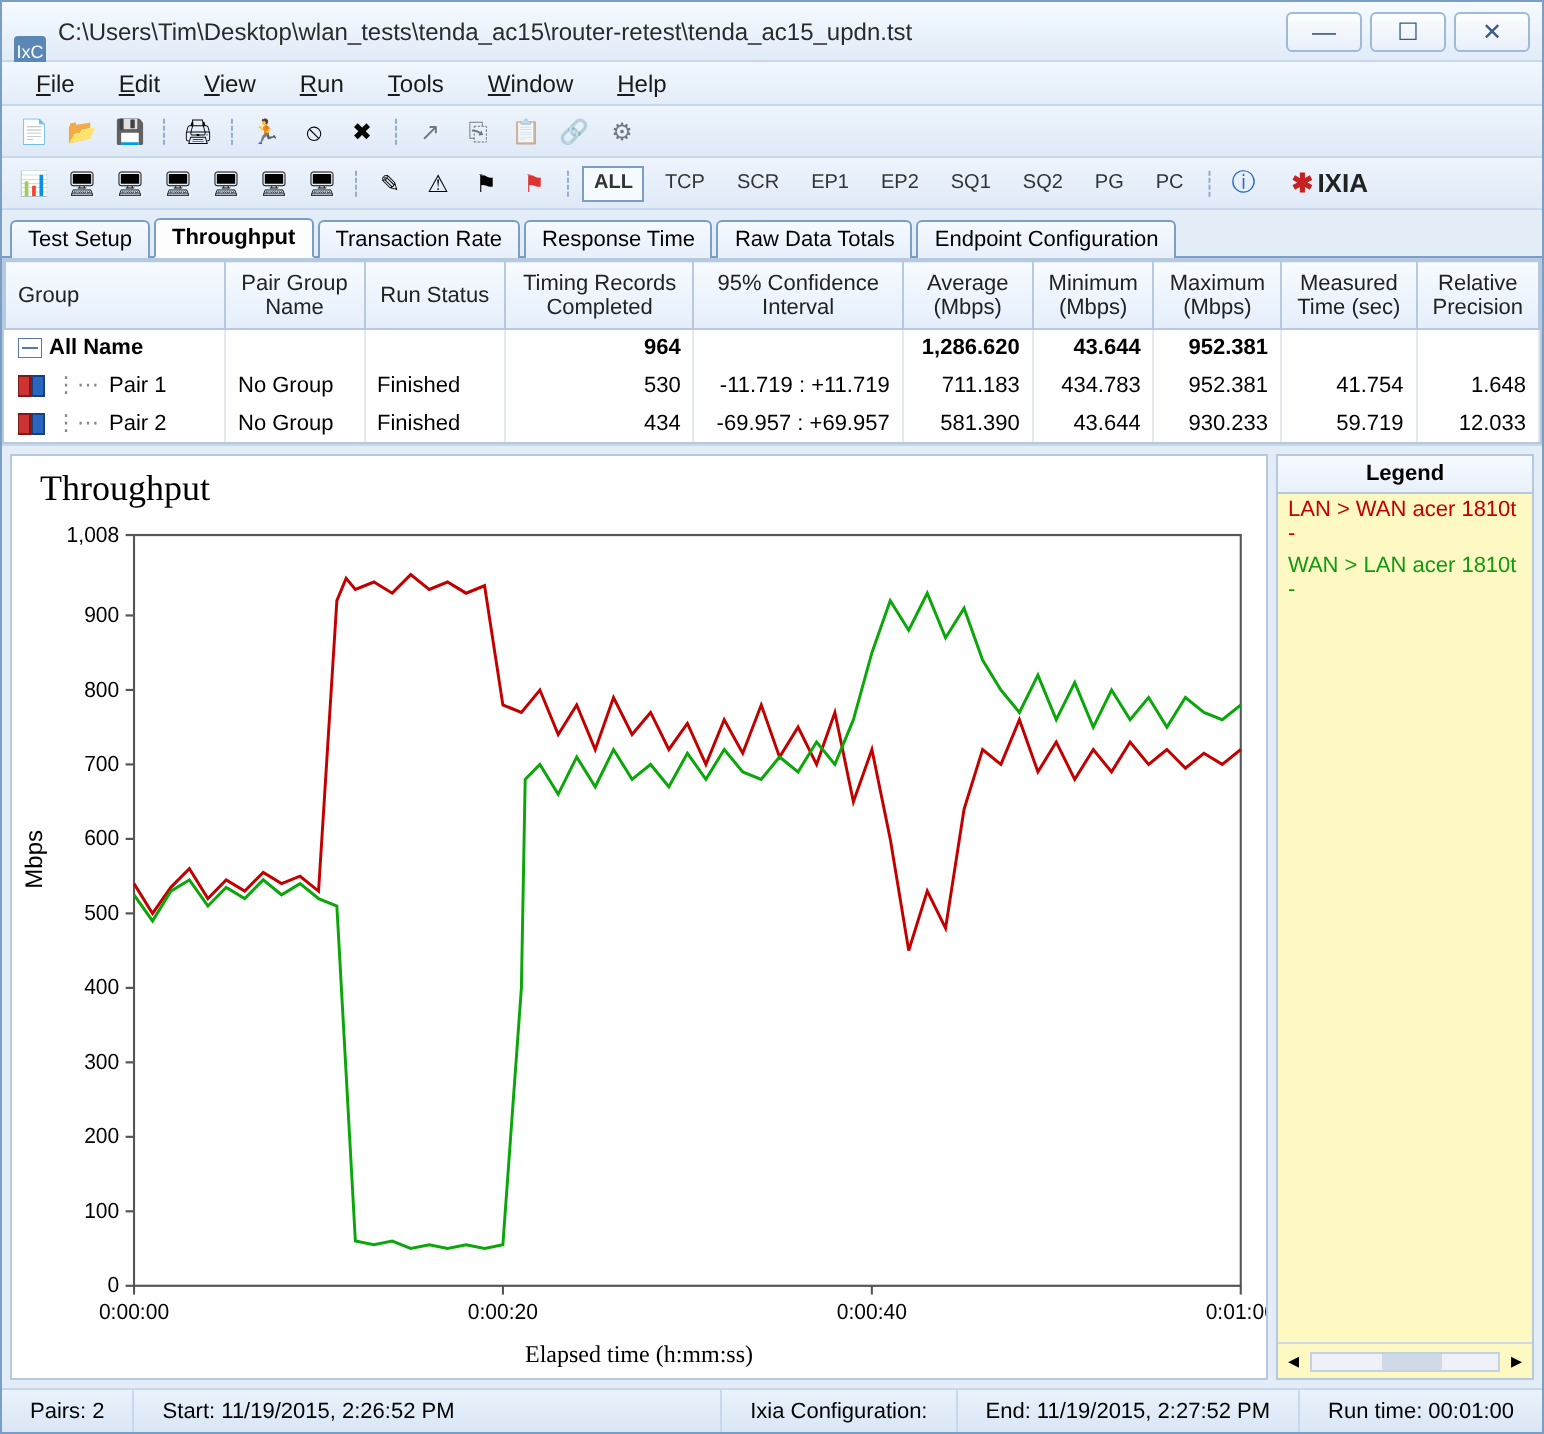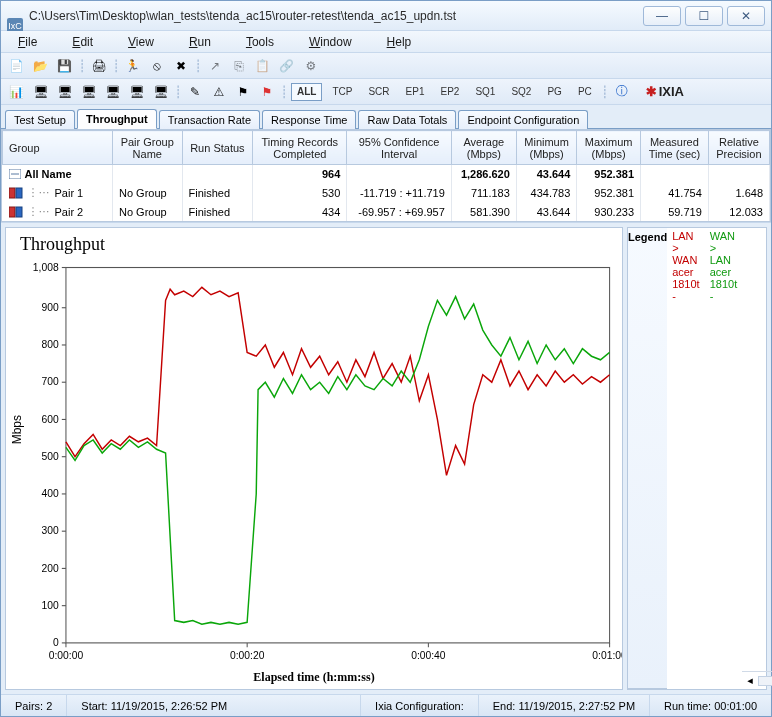--- a/index.html
+++ b/index.html
@@ -45,21 +45,21 @@
     border-radius:3px;
     background:linear-gradient(#fdfefe,#e7eff9);
     display:flex;align-items:center;justify-content:center;
     color:#3d5a80;font-size:12px;
   }
   
   .menubar {
     height:22px;
     background:linear-gradient(#f2f7fd,#e3edf8);
     display:flex; align-items:center;
-    padding:0 8px; gap:17px;
+    padding:0 8px; gap:4px;
     border-bottom:1px solid #c7d8ec;
   }
   .menubar .menuitem {
     padding:2px 9px; font-size:12px; color:#1a1a1a;
     border-radius:2px;
   }
   .menubar .menuitem u { text-decoration: underline; }
   
   .toolbar {
     height:26px;
@@ -158,25 +158,25 @@
     min-height:0;
   }
   .chartpanel {
     flex:1;
     background:#fff;
     border:1px solid #b7c9df;
     position:relative;
     min-width:0;
   }
   .legendpanel {
-    width:140px;
-    background:#ffffff;
+    width:129px;
+    background:#fef9c3;
     border:1px solid #b7c9df;
     display:flex;
-    flex-direction:row;
+    flex-direction:column;
   }
   .legendpanel .title {
     font-weight:bold; text-align:center;
     border-bottom:1px solid #b7c9df;
     padding:3px 0;
     background:linear-gradient(#f6faff,#e9f1fb);
   }
   .legend-entry { padding:2px 5px; font-size:11px; }
   .legend-entry.red { color:#c20000; }
   .legend-entry.green { color:#109a10; }
@@ -184,21 +184,21 @@
     margin-top:auto;
     height:18px;
     border-top:1px solid #d0dae7;
     display:flex;align-items:center;justify-content:center;
   }
   .scroller .track { width:100px; height:10px; background:#eef2f8; border:1px solid #c3d1e3; position:relative;}
   .scroller .thumb { position:absolute; left:35px; top:0; width:30px; height:100%; background:#cfd9e8;}
 
   .chart-title { position:absolute; left:14px; top:6px; font-size:18px; font-family:Georgia, serif; }
   .ylabel { position:absolute; left:4px; top:50%; transform:rotate(-90deg) translateX(50%); transform-origin:left top; font-size:12px;}
-  .xlabel { position:absolute; bottom:4px; left:50%; transform:translateX(-50%); font-size:12px; font-family:Georgia, serif;font-weight:bold;}
+  .xlabel { position:absolute; bottom:4px; left:50%; transform:translateX(-50%); font-size:12px; font-family:Georgia, serif;}
   svg.plot { position:absolute; left:0; top:0; width:100%; height:100%; }
 
   
   .statusbar {
     height:22px;
     background:linear-gradient(#eaf2fb,#d9e6f5);
     border-top:1px solid #c7d8ec;
     display:flex; align-items:center;
     font-size:11px;
   }

